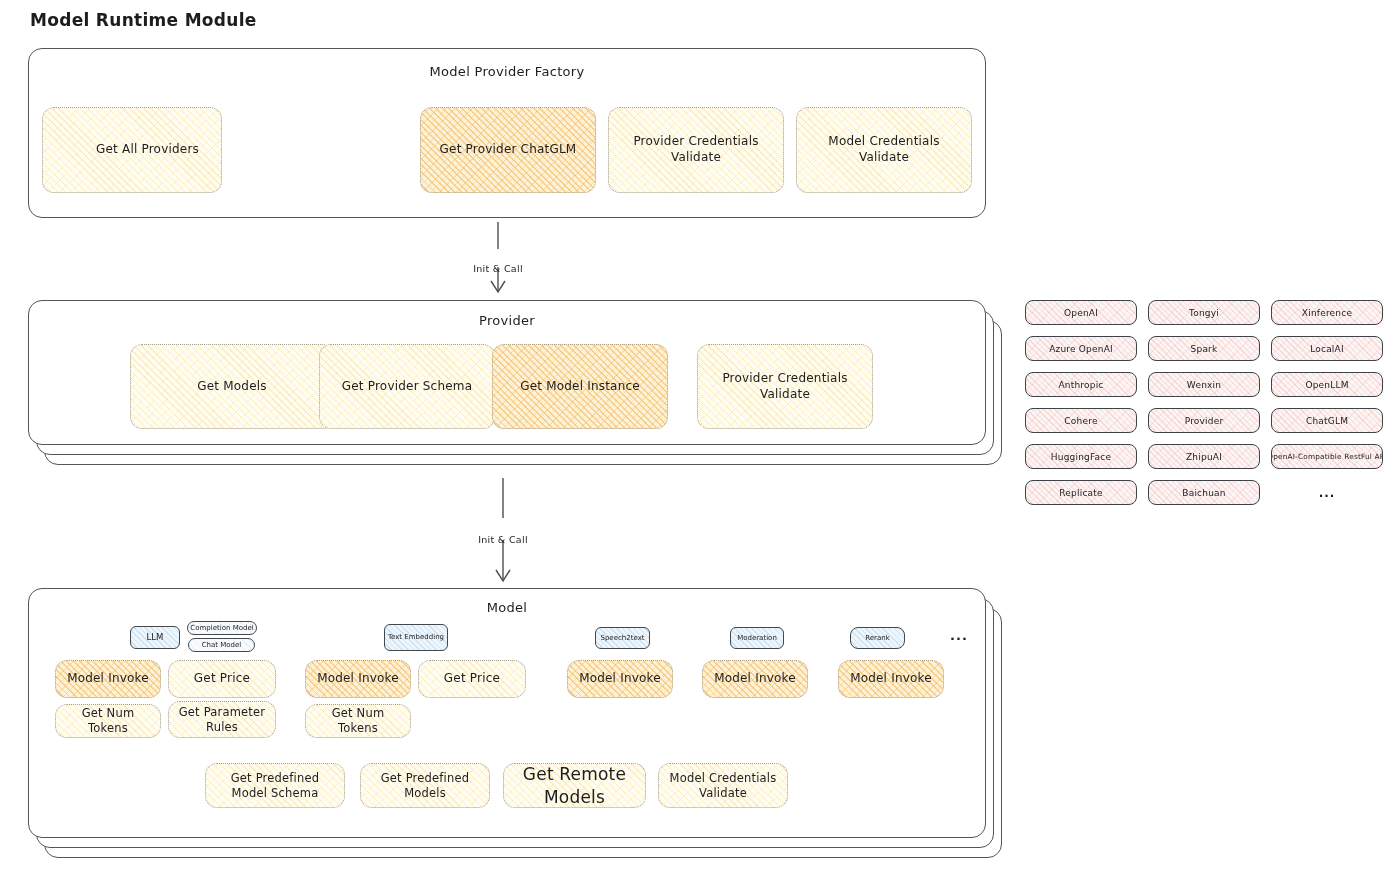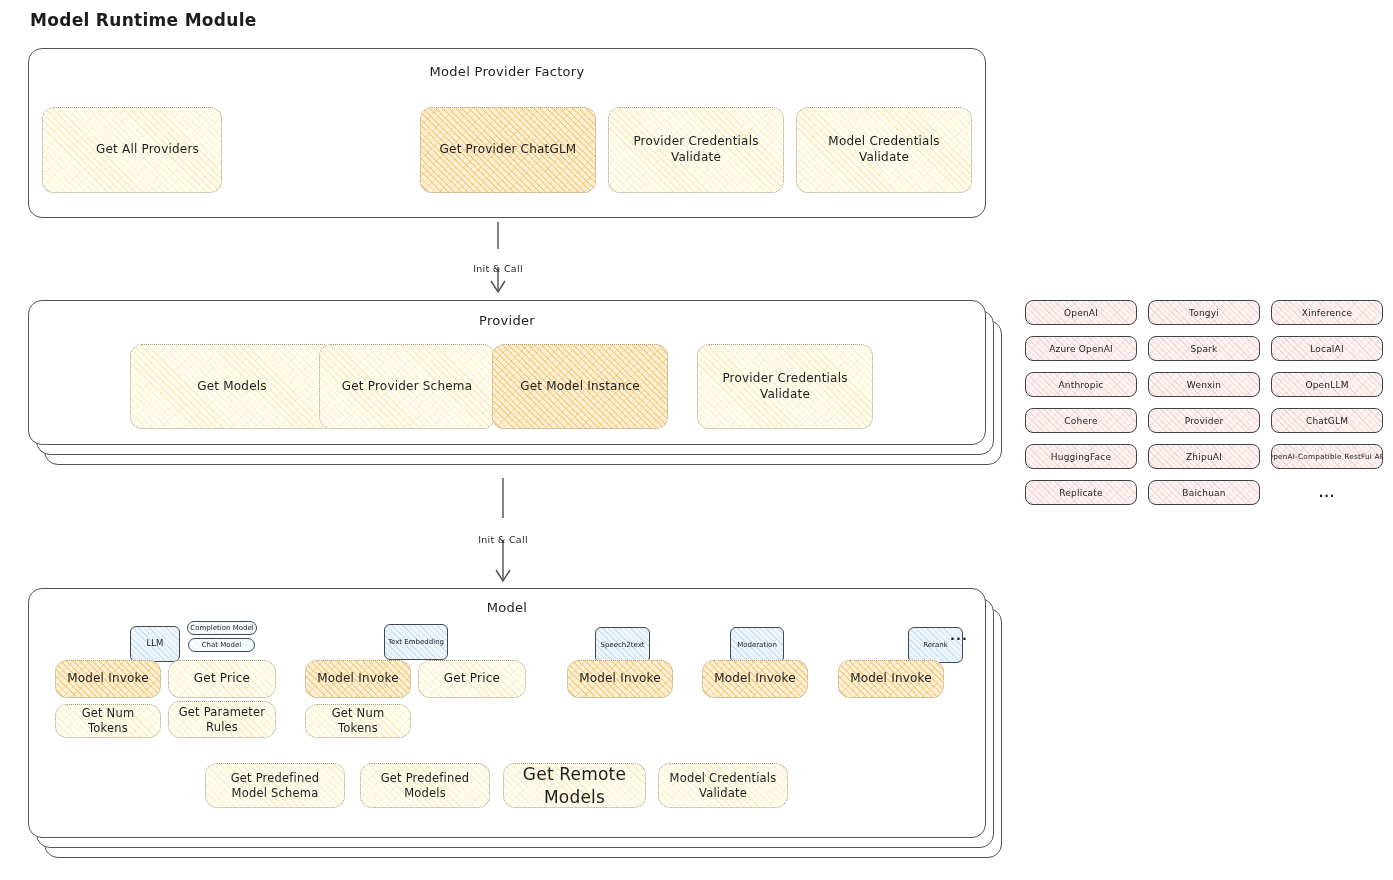--- a/index.html
+++ b/index.html
@@ -28,21 +28,21 @@
     background-image:repeating-linear-gradient(45deg, rgba(246,212,125,.38) 0 1px, transparent 1px 5px),
                      repeating-linear-gradient(137deg, rgba(246,212,125,.18) 0 1px, transparent 1px 8px); }
   .hatch-orange { background-color:#fdf1d8;
     background-image:repeating-linear-gradient(45deg, rgba(243,175,66,.5) 0 1.4px, transparent 1.4px 4.6px),
                      repeating-linear-gradient(135deg, rgba(243,175,66,.28) 0 1px, transparent 1px 6px);
     border-color:#b2a183; }
 
   
   .chip-blue { position:absolute; display:flex; align-items:center; justify-content:center;
     text-align:center; border:1.3px solid #43484d; border-radius:6px; font-size:7px;
-    line-height:1.15; padding:17px 2px; background-color:#eef6fc;
+    line-height:1.15; padding:10px 2px; background-color:#eef6fc;
     background-image:repeating-linear-gradient(45deg, rgba(148,199,235,.4) 0 1px, transparent 1px 4px); }
   .chip-plain { position:absolute; display:flex; align-items:center; justify-content:center;
     border:1.2px solid #43484d; border-radius:7px; font-size:7px; background-color:#f7fbfe;
     background-image:repeating-linear-gradient(45deg, rgba(148,199,235,.18) 0 1px, transparent 1px 5px); }
   .more-dots { position:absolute; font-size:13px; font-weight:700; letter-spacing:1px; }
 
   
   .providers-grid { position:absolute; left:1025px; top:300px; display:grid;
     grid-template-columns:repeat(3,112px); grid-auto-rows:25px; column-gap:8px; row-gap:4px;gap:11px; }
   .chip-pink { display:flex; align-items:center; justify-content:center; text-align:center;
@@ -128,21 +128,21 @@
     <div class="layer layer1"></div>
     <div class="panel-body"></div>
     <div class="box-title" style="top:12px;">Model</div>
 
     <div class="chip-blue" style="left:102px; top:38px; width:50px; height:23px; font-size:8.5px;">LLM</div>
     <div class="chip-plain" style="left:159px; top:33px; width:70px; height:14px;">Completion Model</div>
     <div class="chip-plain" style="left:160px; top:50px; width:67px; height:14px;">Chat Model</div>
     <div class="chip-blue" style="left:356px; top:36px; width:64px; height:27px;">Text Embedding</div>
     <div class="chip-blue" style="left:567px; top:39px; width:55px; height:21px;text-align:right;">Speech2text</div>
     <div class="chip-blue" style="left:702px; top:39px; width:54px; height:21px;">Moderation</div>
-    <div class="chip-blue" style="left:880px; top:39px; width:55px; height:21px;">Rerank</div>
+    <div class="chip-blue" style="left:822px; top:39px; width:55px; height:21px;border-radius:8px;">Rerank</div>
     <div class="more-dots" style="left:922px; top:40px;">...</div>
 
     <div class="btn hatch-orange" style="left:27px; top:72px; width:106px; height:38px;">Model Invoke</div>
     <div class="btn hatch-yellow" style="left:140px; top:72px; width:108px; height:38px;">Get Price</div>
     <div class="btn hatch-orange" style="left:277px; top:72px; width:106px; height:38px;">Model Invoke</div>
     <div class="btn hatch-yellow" style="left:390px; top:72px; width:108px; height:38px;">Get Price</div>
     <div class="btn hatch-orange" style="left:539px; top:72px; width:106px; height:38px;">Model Invoke</div>
     <div class="btn hatch-orange" style="left:674px; top:72px; width:106px; height:38px;">Model Invoke</div>
     <div class="btn hatch-orange" style="left:810px; top:72px; width:106px; height:38px;">Model Invoke</div>
 

